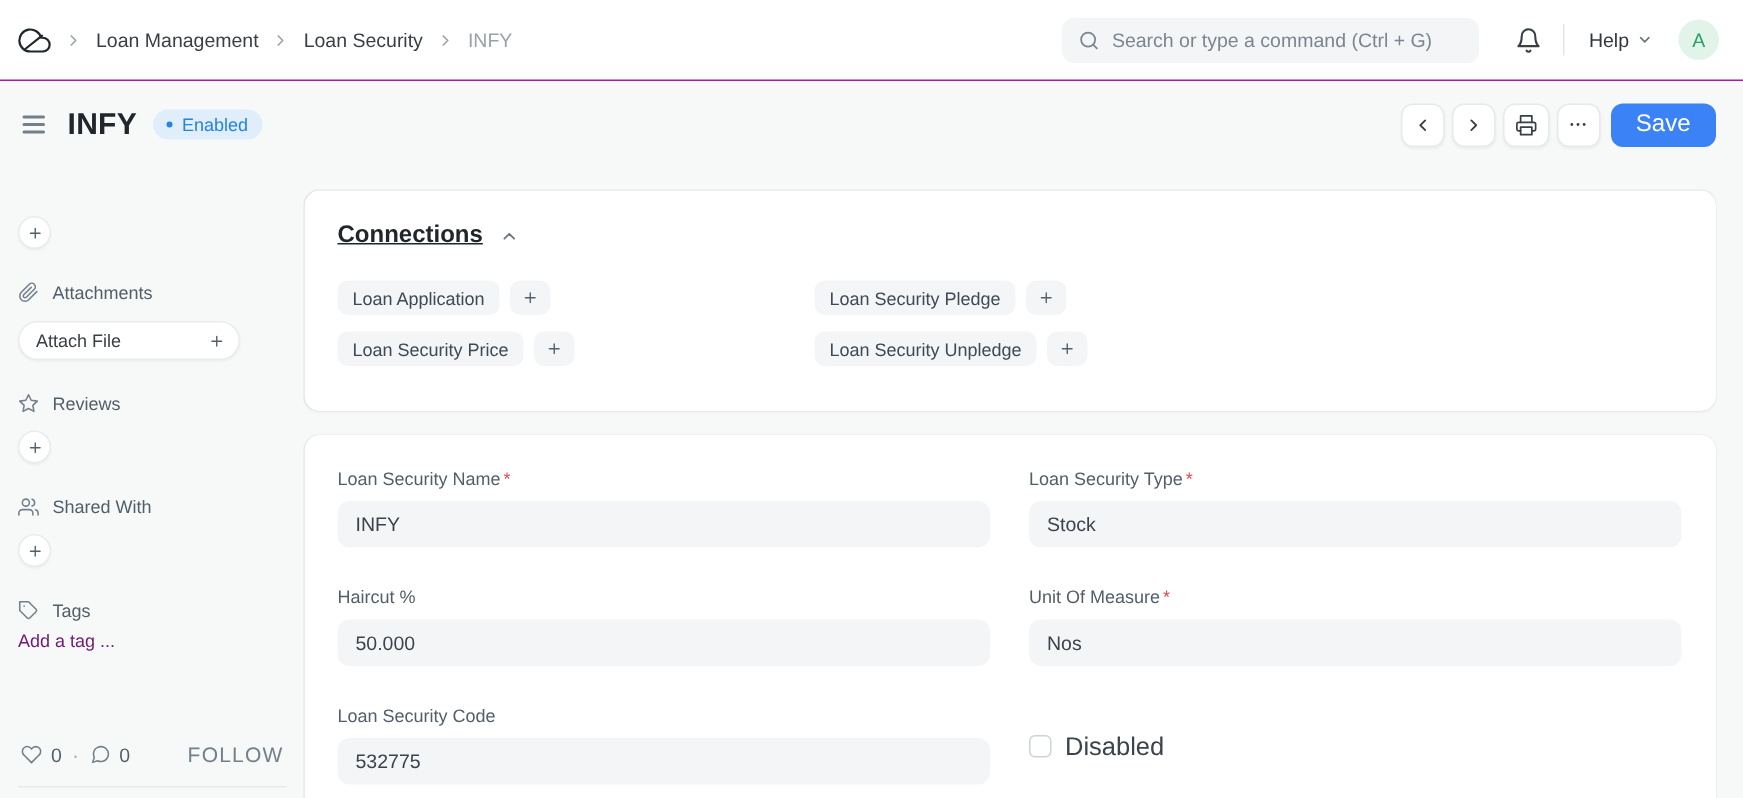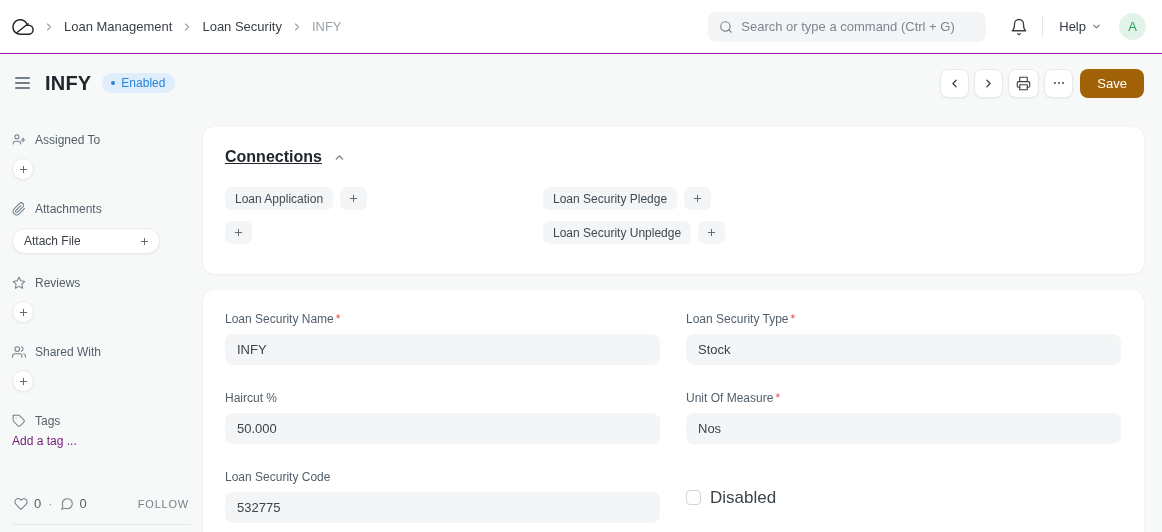--- a/index.html
+++ b/index.html
@@ -37,42 +37,42 @@
   .menu-toggle { background:none; border:none; cursor:pointer; display:inline-flex; flex-direction:column; gap:3.5px; padding:3px; }
   .menu-toggle i { display:block; width:15px; height:1.8px; background:#747f8a; border-radius:1px; }
   .page-title { font-size:20px; font-weight:700; color:#20262c; margin-left:12px; letter-spacing:.2px; }
   .badge { margin-left:11px; height:20px; display:inline-flex; align-items:center; gap:6px;
            background:#e0edfb; color:#2584dd; font-size:12px; border-radius:10px; padding:0 10px 0 9px; }
   .badge .dot { width:4px; height:4px; border-radius:50%; background:#2584dd; }
   .ph-right { display:flex; align-items:center; gap:5px; }
   .btn-icon { height:29px; min-width:29px; background:#fff; border:1px solid #e7eaec; border-radius:8px;
               box-shadow:0 1px 2px rgba(0,0,0,.05); display:inline-flex; align-items:center; justify-content:center;
               color:#383f45; cursor:pointer; padding:0; }
-  .btn-save { height:29px; background:#a16207; color:#fff; border:none; border-radius:8px;
-              font:inherit; font-size:13px; padding:0 17px; margin-left:2px; cursor:pointer; }
+  .btn-save { height:29px; background:#3b82f6; color:#fff; border:none; border-radius:8px;
+              font:inherit; font-size:16px; padding:0 17px; margin-left:2px; cursor:pointer; }
 
   
   .body { flex:1; display:flex; min-height:0; }
   .sidebar { width:203px; flex:0 0 203px; padding:21px 12px 0 12px; display:flex; flex-direction:column; }
   .sb-label { display:flex; align-items:center; gap:9px; font-size:12px; color:#525f6a; }
   .sb-label .icn { display:inline-flex; color:#74808b; }
   .sb-plus { width:22px; height:22px; border-radius:50%; background:#fff; border:1px solid #e9eced;
              box-shadow:0 1px 2px rgba(0,0,0,.05); display:flex; align-items:center; justify-content:center;
              color:#525f6a; cursor:pointer; margin-top:11px; }
   .sb-group { margin-bottom:22px; }
   .attach-btn { margin-top:12px; width:148px; height:26px; background:#fff; border:1px solid #e9eced;
                 border-radius:13px; box-shadow:0 1px 2px rgba(0,0,0,.05); display:flex; align-items:center;
                 justify-content:space-between; padding:0 9px 0 11px; font:inherit; font-size:12px; color:#383f45; cursor:pointer; }
   .attach-btn .icn { display:inline-flex; color:#525f6a; }
   .add-tag { margin-top:6px; font-size:12px; color:#701a75; cursor:text; }
   .sb-footer { margin-top:auto; display:flex; align-items:center; padding:0 2px 0 2px; }
   .sb-footer .icn { display:inline-flex; color:#74808b; }
   .cnt { font-size:13px; color:#525f6a; margin-left:6px; }
   .sep { color:#9aa2aa; margin:0 7px; }
-  .follow { margin-left:auto; font-size:11px; letter-spacing:.8px; color:#74808b; background:none; border:none;
+  .follow { margin-left:auto; font-size:14px; letter-spacing:.8px; color:#74808b; background:none; border:none;
             font-family:inherit; cursor:pointer; }
   .sb-divider { border-top:1px solid #e7eaec; margin:13px 0 7px 0; }
 
   .main { flex:1; margin-right:18px; min-width:0; }
   .card { background:#fff; border-radius:10px; box-shadow:0 1px 2px rgba(0,0,0,.04), 0 0 1px rgba(0,0,0,.14); }
   .card.connections { margin-top:15px; padding:21px 22px 30px 22px; }
   .conn-head { display:flex; align-items:center; gap:11px; cursor:pointer; }
   .conn-title { font-size:16px; font-weight:700; color:#20262c;text-decoration:underline; }
   .conn-head .chev { display:inline-flex; color:#6b7680; }
   .conn-grid { margin-top:21px; display:grid; grid-template-columns:318px 318px; row-gap:11px; }
@@ -200,31 +200,20 @@
         </span>
       </button>
       <button class="btn-save">Save</button>
     </div>
   </div>
 
   <div class="body">
 
     <aside class="sidebar">
       <div class="sb-group">
-        <div class="sb-label">
-          <span class="icn">
-            <svg width="14" height="14" viewBox="0 0 24 24" fill="none" stroke="currentColor" stroke-width="1.8" stroke-linecap="round" stroke-linejoin="round">
-                <path d="M15 19v-1a4 4 0 0 0-4-4H6a4 4 0 0 0-4 4v1"></path>
-                <circle cx="8.5" cy="6.5" r="3.5"></circle>
-                <line x1="19" y1="9" x2="19" y2="15"></line>
-                <line x1="16" y1="12" x2="22" y2="12"></line>
-              </svg>
-          </span>
-          <span>Assigned To</span>
-        </div>
         <button class="sb-plus">
           <span style="display:inline-flex">
             <svg width="11" height="11" viewBox="0 0 24 24" fill="none" stroke="currentColor" stroke-width="2" stroke-linecap="round">
                 <line x1="12" y1="5" x2="12" y2="19"></line>
                 <line x1="5" y1="12" x2="19" y2="12"></line>
               </svg>
           </span>
         </button>
       </div>
 
@@ -349,20 +338,21 @@
             <button class="pill-plus">
               <span style="display:inline-flex">
                   <svg width="11" height="11" viewBox="0 0 24 24" fill="none" stroke="currentColor" stroke-width="2" stroke-linecap="round">
                     <line x1="12" y1="5" x2="12" y2="19"></line>
                     <line x1="5" y1="12" x2="19" y2="12"></line>
                   </svg>
                 </span>
             </button>
           </div>
           <div class="conn-item">
+            <span class="pill">Loan Security Price</span>
             <button class="pill-plus">
               <span style="display:inline-flex">
                   <svg width="11" height="11" viewBox="0 0 24 24" fill="none" stroke="currentColor" stroke-width="2" stroke-linecap="round">
                     <line x1="12" y1="5" x2="12" y2="19"></line>
                     <line x1="5" y1="12" x2="19" y2="12"></line>
                   </svg>
                 </span>
             </button>
           </div>
           <div class="conn-item">

